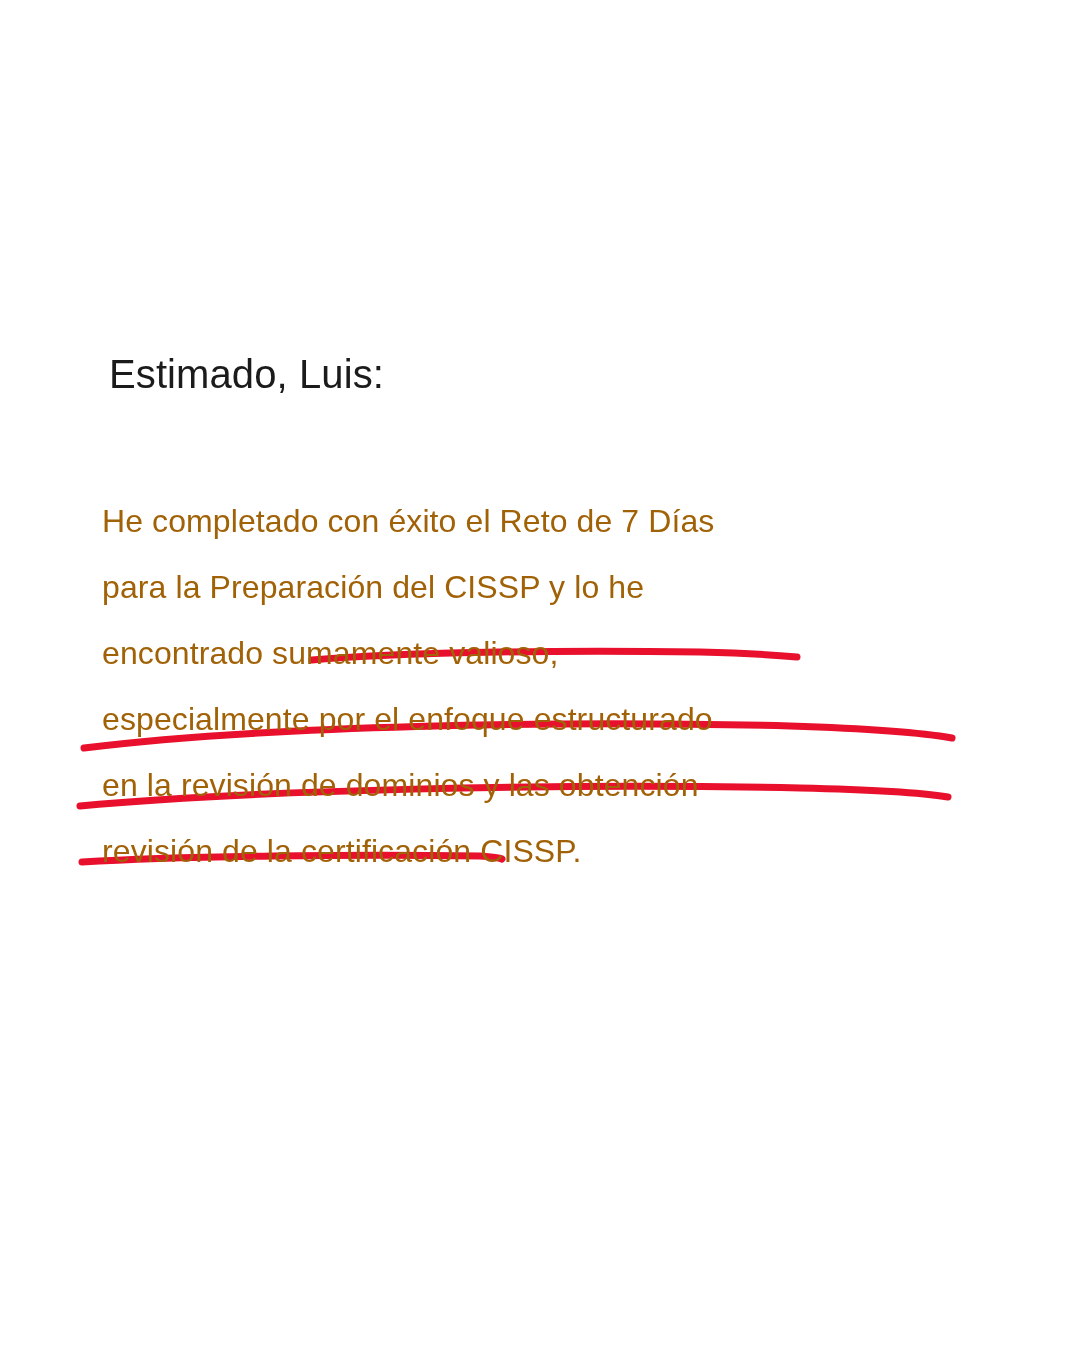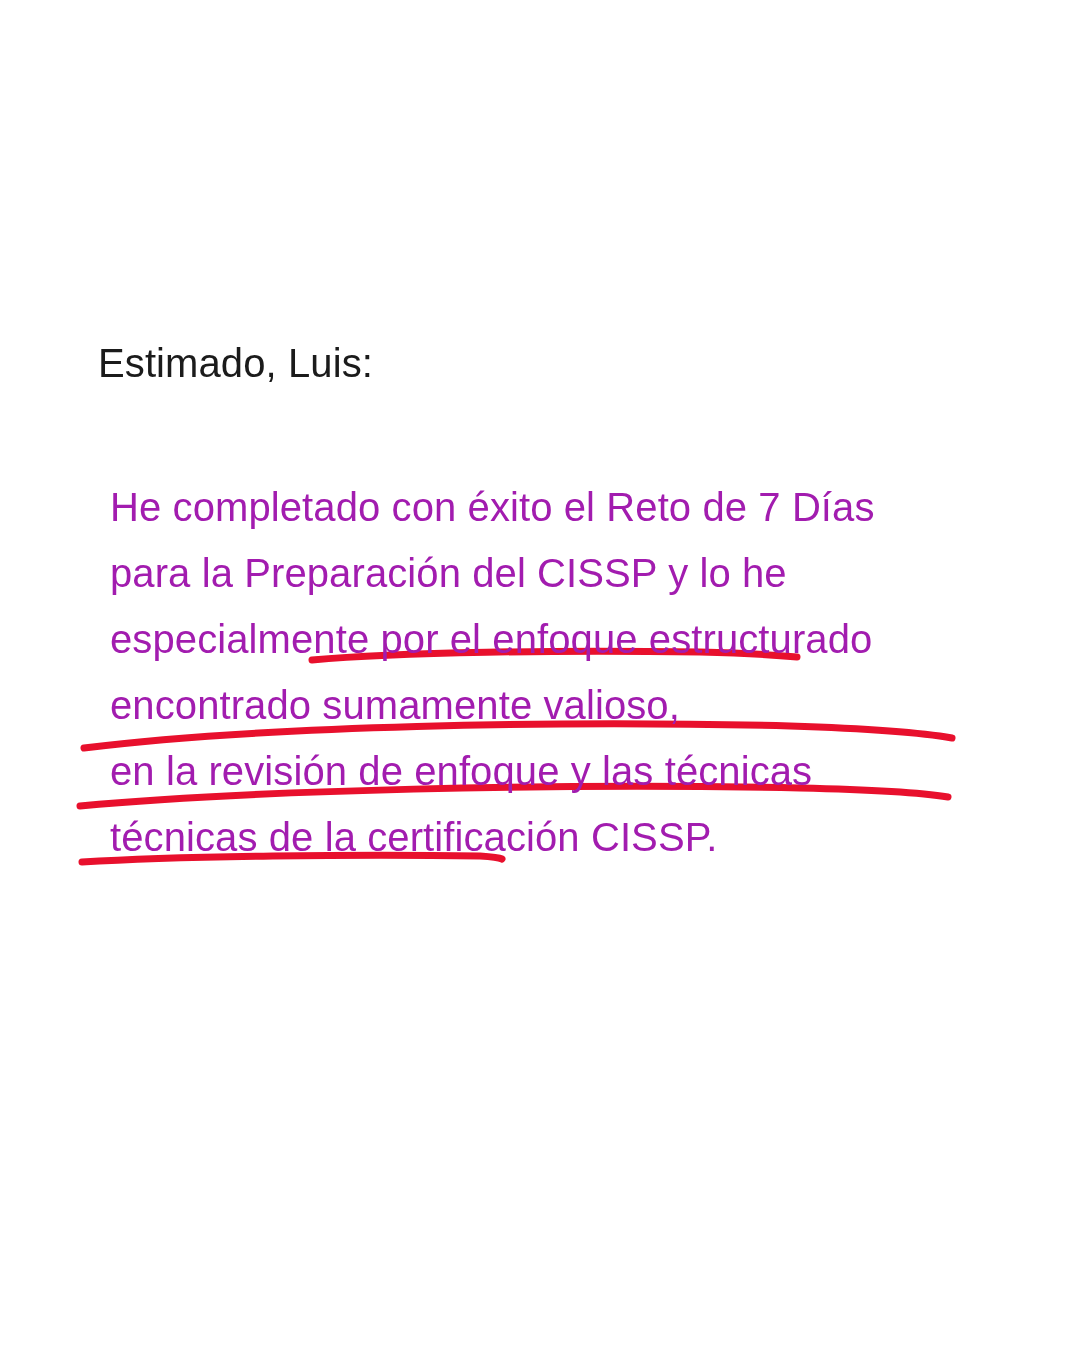--- a/index.html
+++ b/index.html
@@ -26,34 +26,34 @@
     left: 98px;
     top: 330px;
     width: 880px;
   }
 
   .salutation {
     font-size: 40px;
     line-height: 66px;
     color: #1b1b1b;
     letter-spacing: 0.1px;
-    margin: 0;
+    margin: 11px;
     white-space: nowrap;
   }
 
   .spacer {
     height: 66px;
   }
 
   .body-text {
-    font-size: 40px;
+    font-size: 32px;
     line-height: 66px;
-    color: #a21caf;
+    color: #a16207;
     letter-spacing: 0.1px;
-    margin: 12px;
+    margin: 4px;
   }
 
   .body-text .line {
     display: block;
     white-space: nowrap;
   }
 
   
   .underlay {
     position: absolute;
@@ -81,20 +81,20 @@
   </svg>
 
   <div class="letter">
     <p class="salutation">Estimado, Luis:</p>
 
     <div class="spacer"></div>
 
     <div class="body-text">
       <span class="line">He completado con éxito el Reto de 7 Días</span>
       <span class="line">para la Preparación del CISSP y lo he</span>
+      <span class="line">encontrado sumamente valioso,</span>
       <span class="line">especialmente por el enfoque estructurado</span>
-      <span class="line">encontrado sumamente valioso,</span>
-      <span class="line">en la revisión de enfoque y las técnicas</span>
-      <span class="line">técnicas de la certificación CISSP.</span>
+      <span class="line">en la revisión de dominios y las obtención</span>
+      <span class="line">revisión de la certificación CISSP.</span>
     </div>
   </div>
 
 </div>
 
 </body></html>

